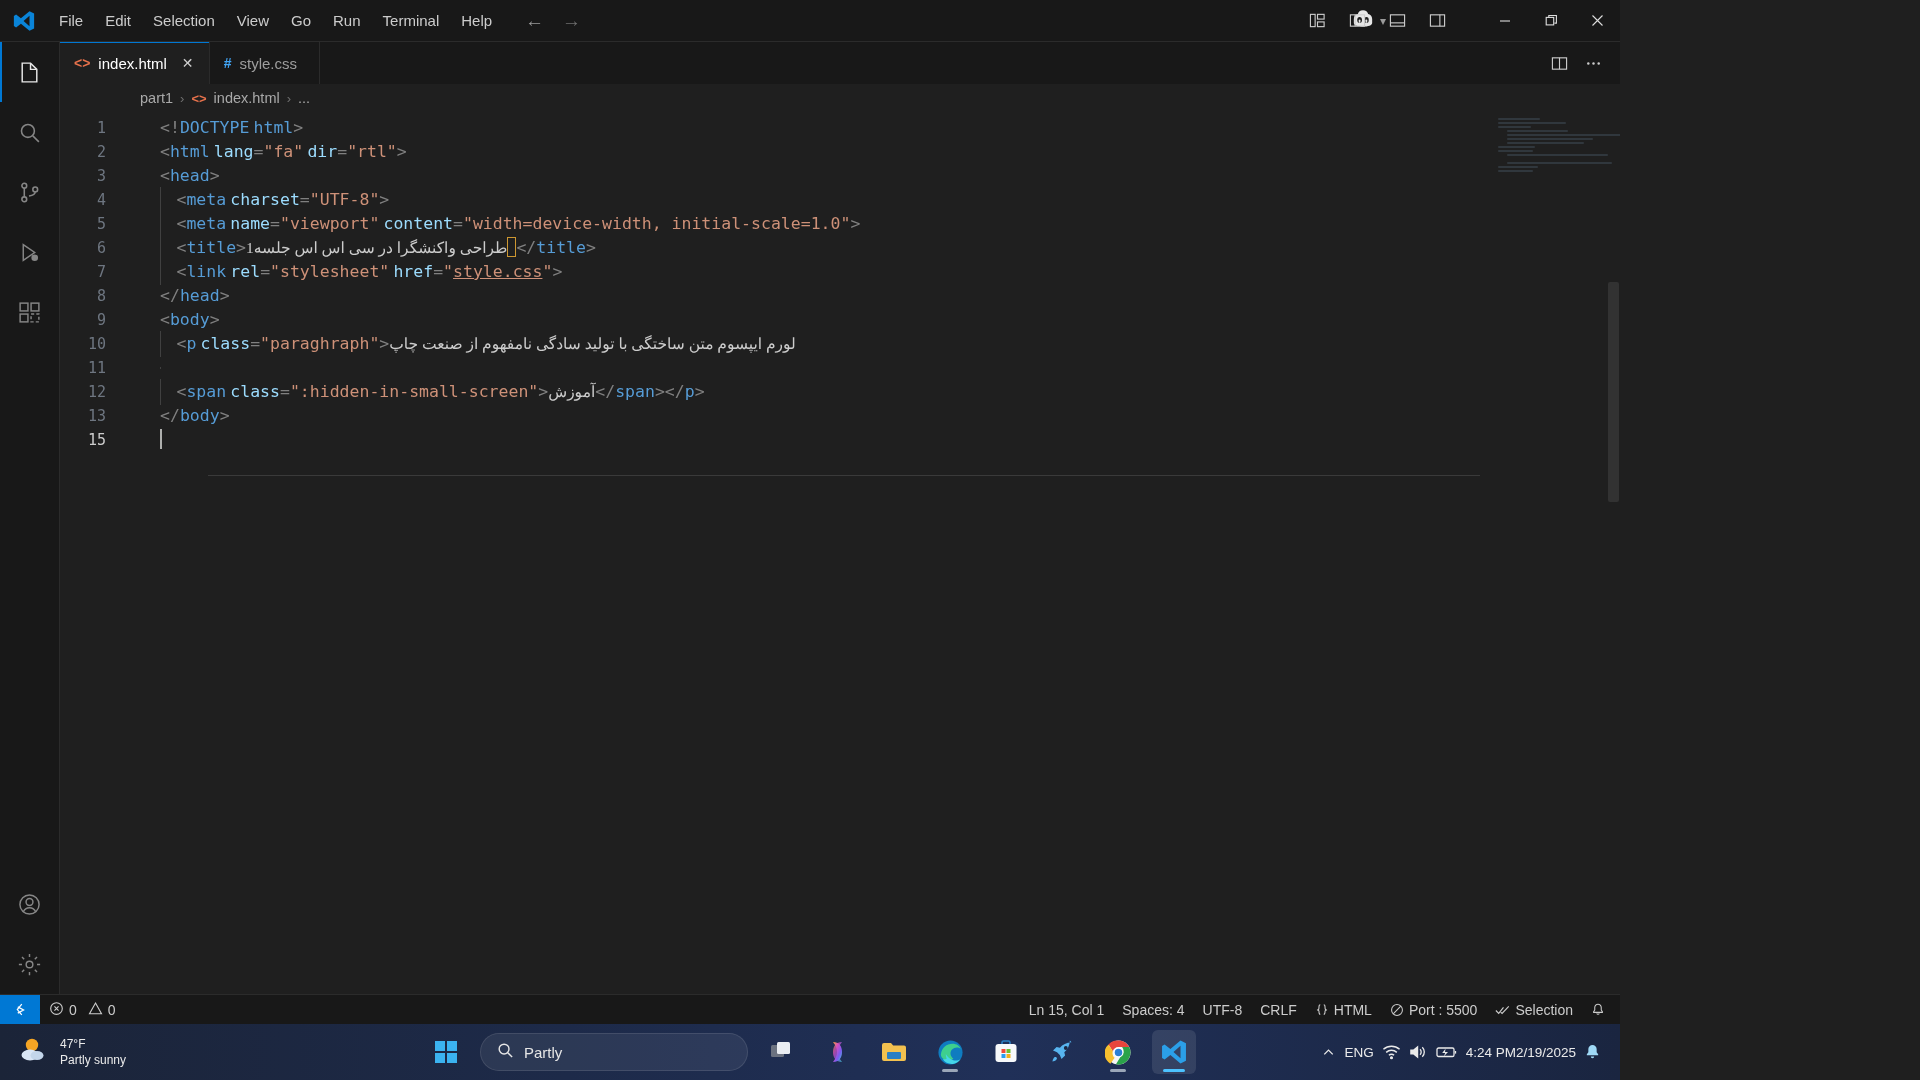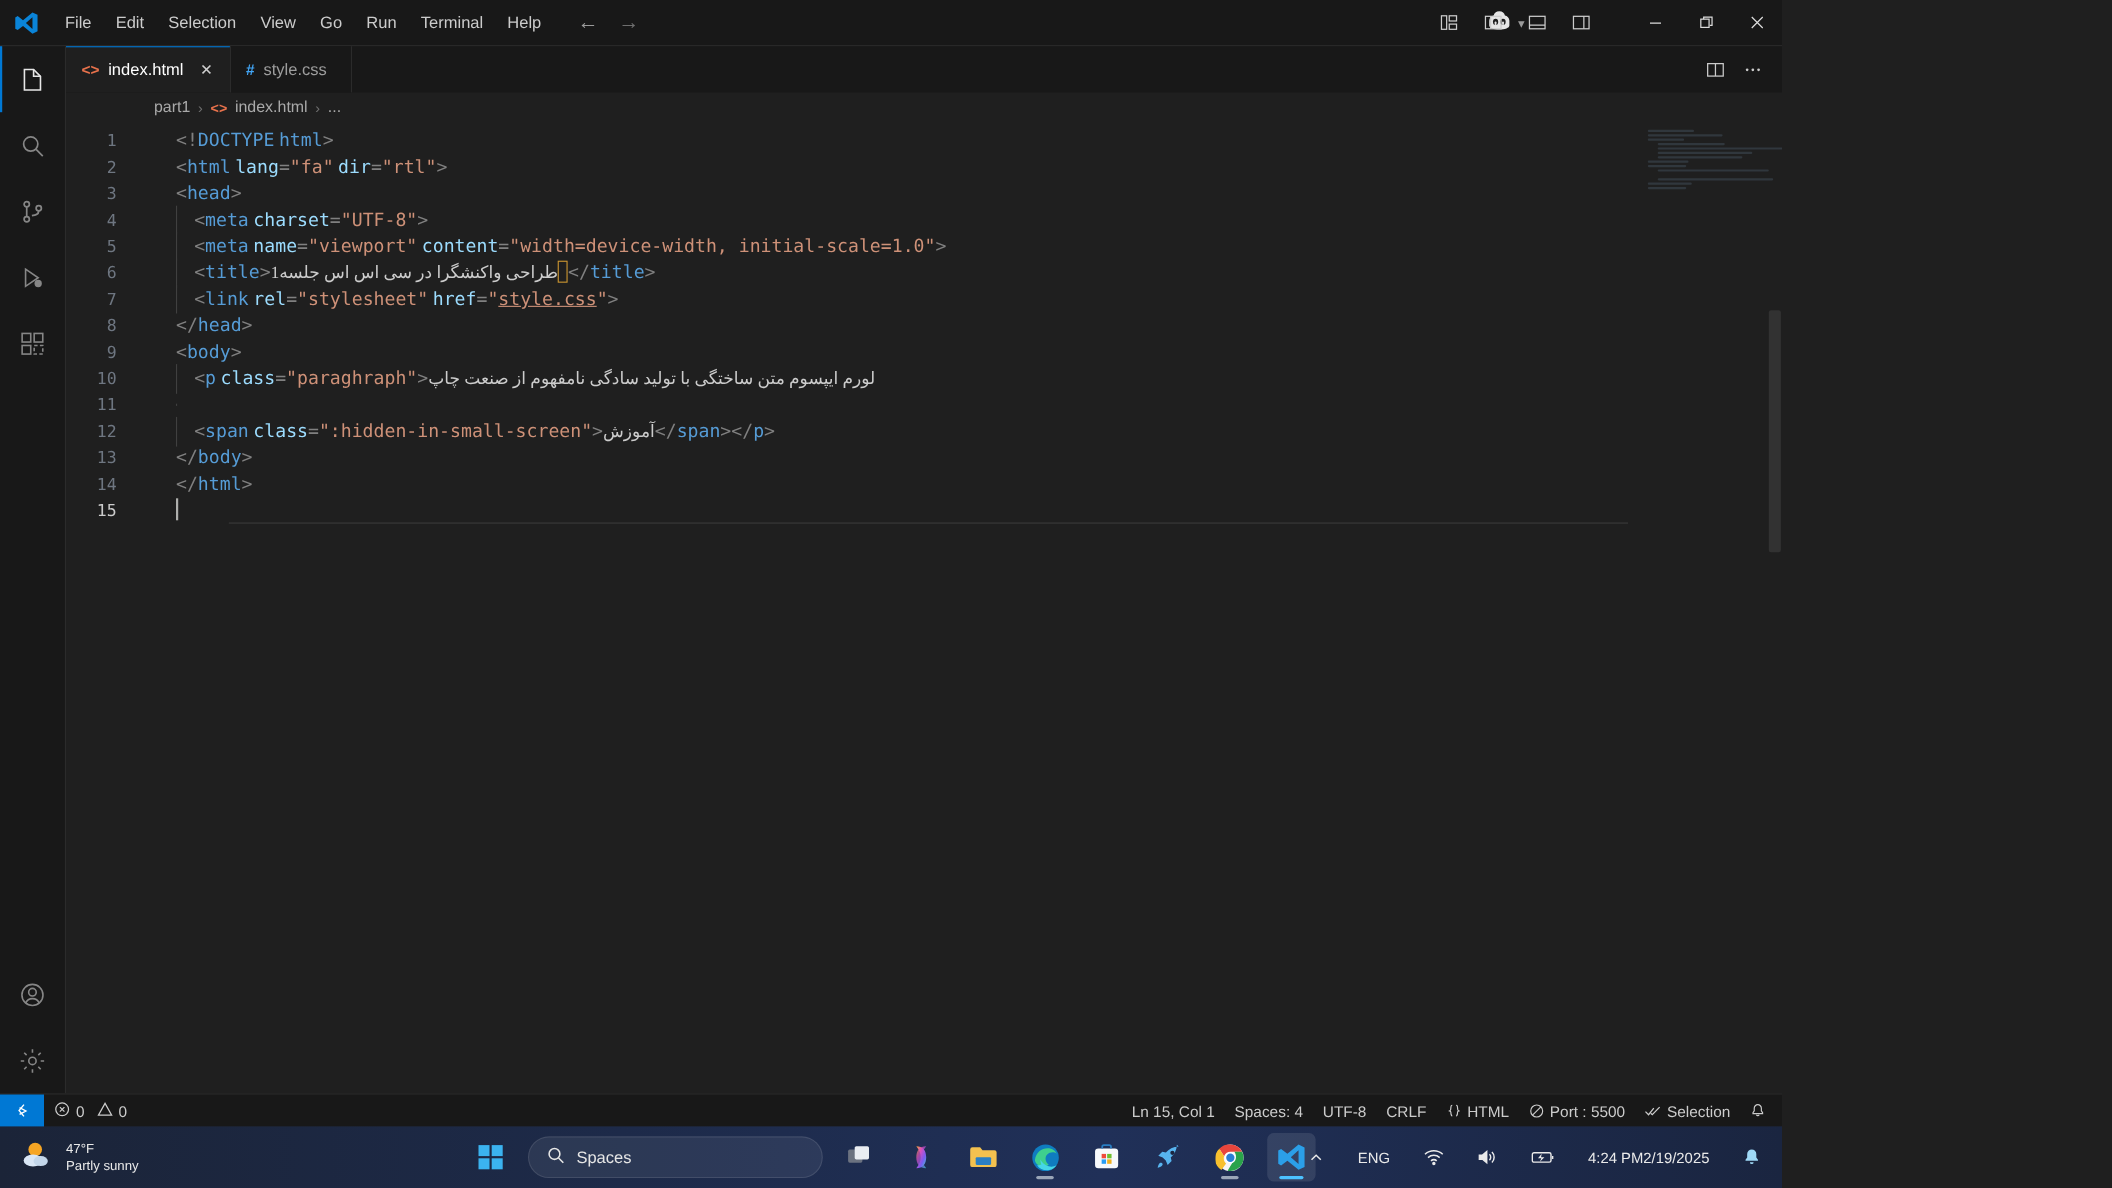--- a/index.html
+++ b/index.html
@@ -149,21 +149,21 @@
   .tb-ico.active { background: rgba(255,255,255,.10); }
   .tb-ico.active::after {
     content: ""; position: absolute; bottom: 2px; left: 50%; transform: translateX(-50%);
     width: 22px; height: 3px; border-radius: 2px; background: #4cc2ff;
   }
   .tb-search {
     width: 268px; height: 38px; border-radius: 19px; background: rgba(255,255,255,.07);
     border: 1px solid rgba(255,255,255,.10); display: flex; align-items: center; gap: 10px;
     padding: 0 16px; color: #e6e6e6; font-size: 15px;
   }
-  .tray { margin-left: auto; display: flex; align-items: center; gap: 24px; padding-right: 16px; color: #eaeaea; }
+  .tray { margin-left: auto; display: flex; align-items: center; gap: 2px; padding-right: 16px; color: #eaeaea; }
   .tray-clock { text-align: right; font-size: 13.5px; line-height: 17px; }
   .tray-item { display:flex; align-items:center; padding: 4px 3px; border-radius: 4px; }
 </style>
 </head>
 <body>
 
 <div id="app">
 
   <div class="titlebar">
     <div class="vs-logo">
@@ -349,21 +349,20 @@
             <div class="line"><span class="ln">4</span><span class="ltext"><span class="indent-guide"></span><span class="t-txt">    </span><span class="t-pnc">&lt;</span><span class="t-tag">meta</span><span class="t-txt"> </span><span class="t-attr">charset</span><span class="t-pnc">=</span><span class="t-str">"UTF-8"</span><span class="t-pnc">&gt;</span></span></div>
             <div class="line"><span class="ln">5</span><span class="ltext"><span class="indent-guide"></span><span class="t-txt">    </span><span class="t-pnc">&lt;</span><span class="t-tag">meta</span><span class="t-txt"> </span><span class="t-attr">name</span><span class="t-pnc">=</span><span class="t-str">"viewport"</span><span class="t-txt"> </span><span class="t-attr">content</span><span class="t-pnc">=</span><span class="t-str">"width=device-width, initial-scale=1.0"</span><span class="t-pnc">&gt;</span></span></div>
             <div class="line"><span class="ln">6</span><span class="ltext"><span class="indent-guide"></span><span class="t-txt">    </span><span class="t-pnc">&lt;</span><span class="t-tag">title</span><span class="t-pnc">&gt;</span><span class="rtl fa t-txt">طراحی واکنشگرا در سی اس اس جلسه1</span><span class="cursor-box"></span><span class="t-pnc">&lt;/</span><span class="t-tag">title</span><span class="t-pnc">&gt;</span></span></div>
             <div class="line"><span class="ln">7</span><span class="ltext"><span class="indent-guide"></span><span class="t-txt">    </span><span class="t-pnc">&lt;</span><span class="t-tag">link</span><span class="t-txt"> </span><span class="t-attr">rel</span><span class="t-pnc">=</span><span class="t-str">"stylesheet"</span><span class="t-txt"> </span><span class="t-attr">href</span><span class="t-pnc">=</span><span class="t-str">"</span><span class="t-link">style.css</span><span class="t-str">"</span><span class="t-pnc">&gt;</span></span></div>
             <div class="line"><span class="ln">8</span><span class="ltext"><span class="t-pnc">&lt;/</span><span class="t-tag">head</span><span class="t-pnc">&gt;</span></span></div>
             <div class="line"><span class="ln">9</span><span class="ltext"><span class="t-pnc">&lt;</span><span class="t-tag">body</span><span class="t-pnc">&gt;</span></span></div>
             <div class="line"><span class="ln">10</span><span class="ltext"><span class="indent-guide"></span><span class="t-txt">    </span><span class="t-pnc">&lt;</span><span class="t-tag">p</span><span class="t-txt"> </span><span class="t-attr">class</span><span class="t-pnc">=</span><span class="t-str">"paraghraph"</span><span class="t-pnc">&gt;</span><span class="rtl fa t-txt">لورم ایپسوم متن ساختگی با تولید سادگی نامفهوم از صنعت چاپ</span></span></div>
             <div class="line"><span class="ln">11</span><span class="ltext"><span class="indent-guide"></span></span></div>
             <div class="line"><span class="ln">12</span><span class="ltext"><span class="indent-guide"></span><span class="t-txt">    </span><span class="t-pnc">&lt;</span><span class="t-tag">span</span><span class="t-txt"> </span><span class="t-attr">class</span><span class="t-pnc">=</span><span class="t-str">":hidden-in-small-screen"</span><span class="t-pnc">&gt;</span><span class="rtl fa t-txt">آموزش</span><span class="t-pnc">&lt;/</span><span class="t-tag">span</span><span class="t-pnc">&gt;</span><span class="t-pnc">&lt;/</span><span class="t-tag">p</span><span class="t-pnc">&gt;</span></span></div>
             <div class="line"><span class="ln">13</span><span class="ltext"><span class="t-pnc">&lt;/</span><span class="t-tag">body</span><span class="t-pnc">&gt;</span></span></div>
-            <div class="line"><span class="ln">14</span><span class="ltext"><span class="t-pnc">&lt;/</span><span class="t-tag">html</span><span class="t-pnc">&gt;</span></span></div>
             <div class="line"><span class="ln cur">15</span><span class="ltext"><span style="display: inline-block; width: 2px; height: 20px; background: rgb(174, 175, 173); vertical-align: -4px;"></span></span></div>
           </div>
 
         <div class="minimap" id="minimap">
             <div class="mm-line" style="width: 38%; margin-left: 0px;"></div>
             <div class="mm-line" style="width: 62%; margin-left: 0px;"></div>
             <div class="mm-line" style="width: 30%; margin-left: 0px;"></div>
             <div class="mm-line" style="width: 56%; margin-left: 8%;"></div>
             <div class="mm-line" style="width: 104%; margin-left: 8%;"></div>
             <div class="mm-line" style="width: 78%; margin-left: 8%;"></div>
@@ -479,21 +478,21 @@
             <rect x="13" y="13" width="10" height="10" fill="#3bb3f0"></rect>
           </svg>
       </div>
       <div class="tb-search">
         <span>
           <svg width="17" height="17" viewBox="0 0 18 18" fill="none" stroke="#e6e6e6" stroke-width="1.5">
               <circle cx="7.5" cy="7.5" r="5.2"></circle>
               <path d="M11.4 11.4L16 16"></path>
             </svg>
         </span>
-        <span>Spaces</span>
+        <span>Partly</span>
       </div>
 
       <div class="tb-ico">
         <svg width="26" height="26" viewBox="0 0 26 26">
             <rect x="2" y="6" width="13" height="12" rx="1.5" fill="#6b7280"></rect>
             <rect x="8" y="3" width="13" height="12" rx="1.5" fill="#e9edf2"></rect>
           </svg>
       </div>
       <div class="tb-ico">
         <svg width="26" height="26" viewBox="0 0 26 26">

